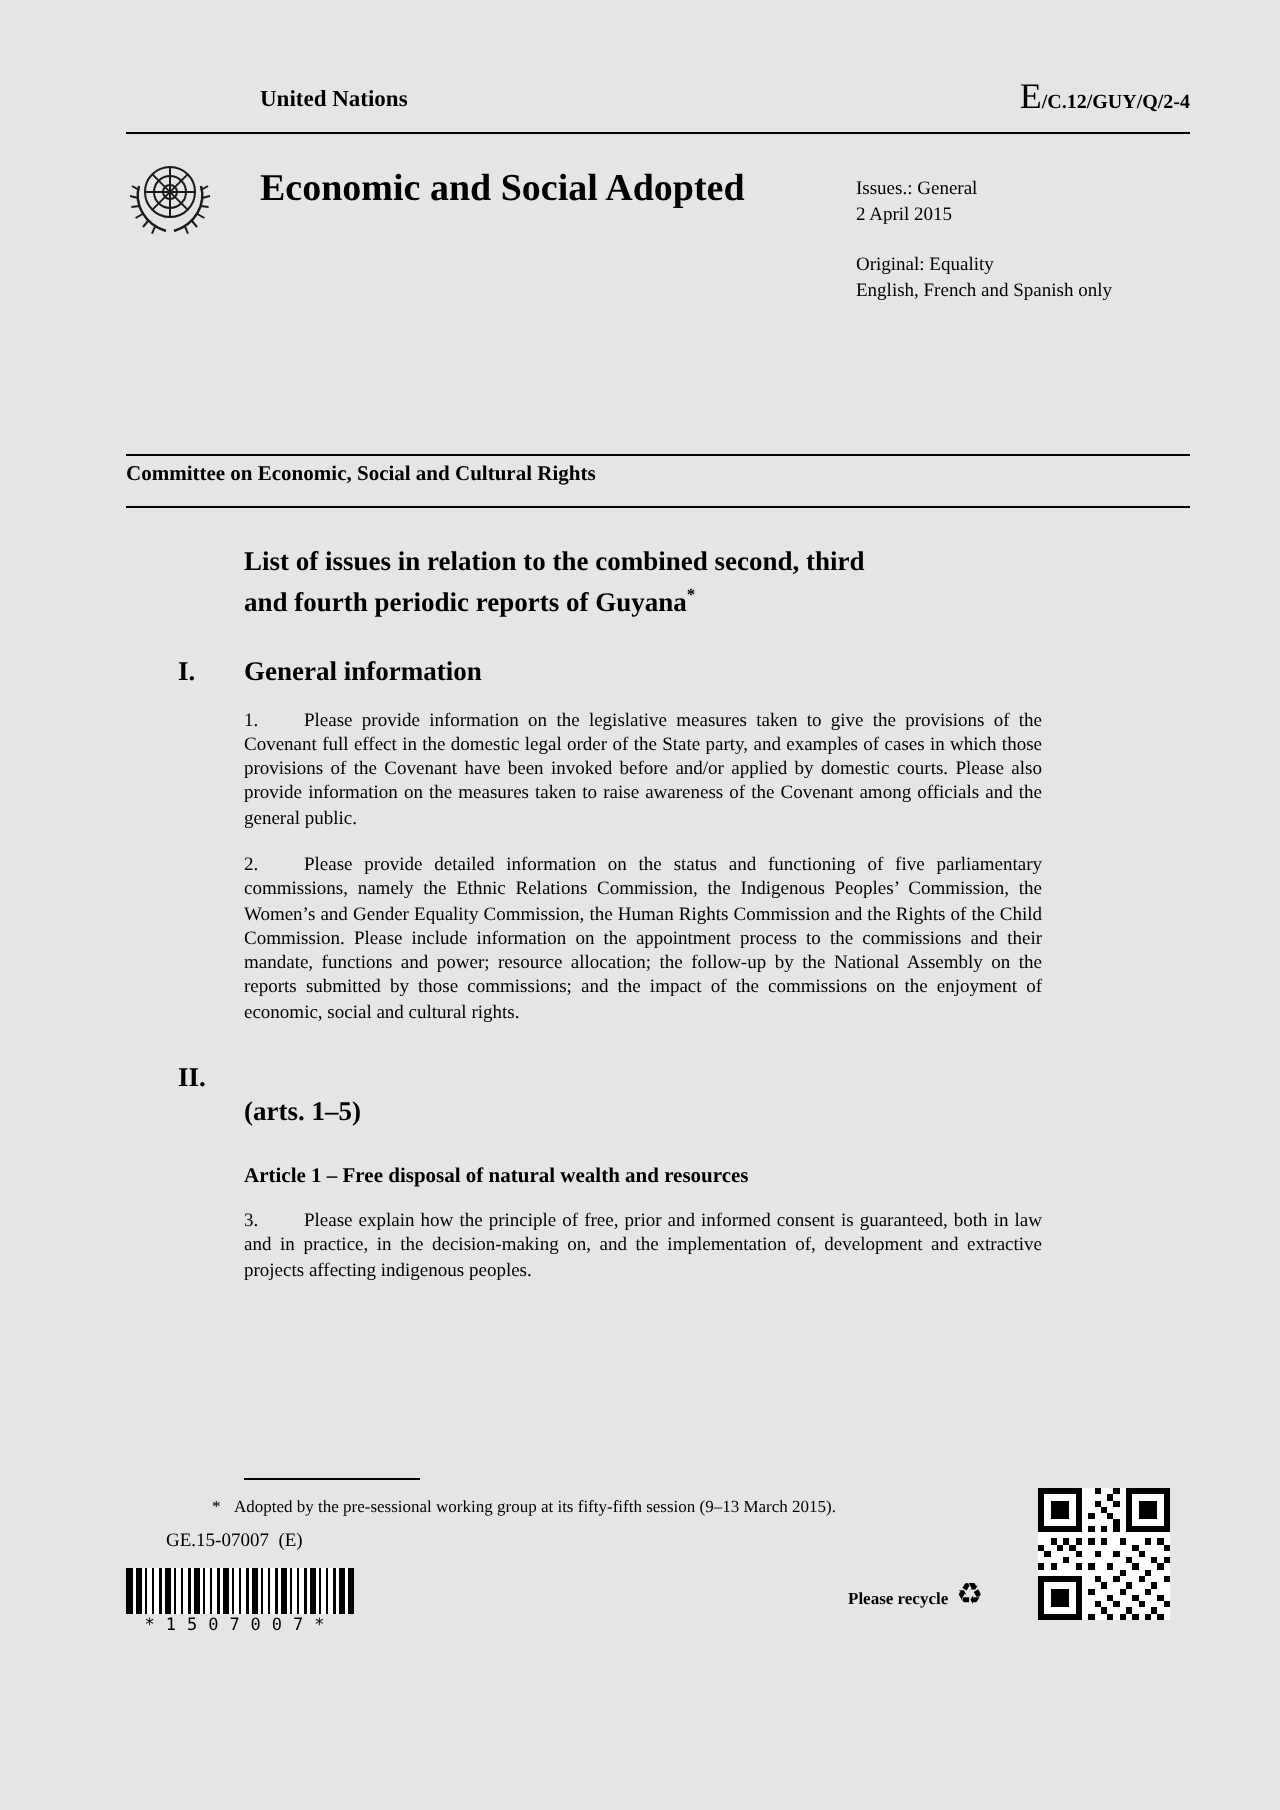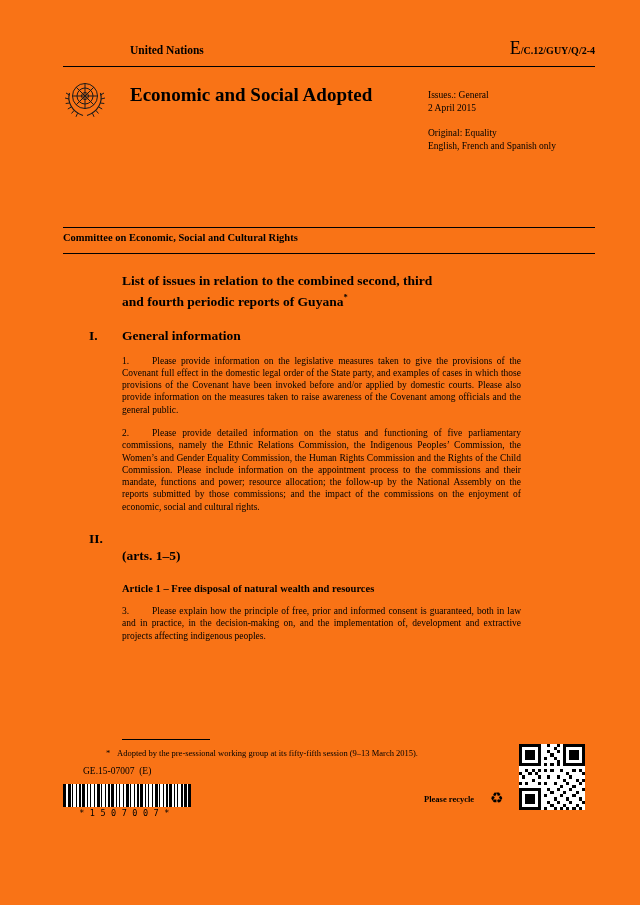--- a/index.html
+++ b/index.html
@@ -1,21 +1,21 @@
 <!DOCTYPE html>
 <html><head>
 <meta charset="utf-8">
 <style>
   * { box-sizing: border-box; }
   html, body { margin: 0; padding: 0; background: #ffffff; }
   .page {
     position: relative;
     width: 640px;
     height: 905px;
-    background: #f97316;
+    background: #e5e5e5;
     font-family: "Liberation Serif", serif;
     color: #000;
     overflow: hidden;
   }
 
   
   .org-name { position: absolute; left: 130px; top: 44px; font-size: 11.5px; font-weight: bold; }
   .doc-symbol { position: absolute; right: 45px; top: 38px; white-space: nowrap; }
   .doc-symbol .big { font-size: 18px; }
   .doc-symbol .rest { font-size: 10px; font-weight: bold; }
@@ -44,31 +44,31 @@
   .para-num { display: inline-block; width: 30px; }
   .sub-head { margin: 19px 0 0 59px; font-size: 10.5px; font-weight: bold; }
 
   
   .footnote-rule { position: absolute; left: 122px; top: 739px; width: 88px; border-top: 1px solid #000; }
   .footnote { position: absolute; left: 106px; top: 748px; width: 430px; font-size: 8.5px; }
   .footnote .marker { display: inline-block; width: 11px; }
 
   
   .ge-code { position: absolute; left: 63px; top: 766px; font-size: 9.5px; white-space: pre; margin-left: 20px; }
-  .barcode { position: absolute; left: 63px; top: 784px; width: 128px; }
+  .barcode { position: absolute; left: 63px; top: 784px; width: 114px; }
   .barcode-bars {
     height: 23px;
     border-left: 2px solid #000; border-right: 2px solid #000;
     background: repeating-linear-gradient(90deg,
       #000 0 1.5px, #fff 1.5px 3px, #000 3px 6px, #fff 6px 7.5px,
       #000 7.5px 8.5px, #fff 8.5px 11px, #000 11px 12px, #fff 12px 14.5px);
   }
   .barcode-text { font-family: "DejaVu Sans Mono", monospace; font-size: 8.5px; letter-spacing: 5.5px; margin-top: 1px; text-align: center; white-space: nowrap; }
 
-  .recycle { position: absolute; left: 424px; top: 791px; display: flex; align-items: center; gap: 16px; font-size: 8.5px; font-weight: bold; }
+  .recycle { position: absolute; left: 424px; top: 791px; display: flex; align-items: center; gap: 4px; font-size: 8.5px; font-weight: bold; }
   .recycle-icon { font-size: 15px; font-weight: normal; line-height: 1; }
 
   .qr { position: absolute; left: 519px; top: 744px; width: 66px; height: 66px; }
 </style>
 </head>
 <body>
 
 <div class="page">
 
   <span class="org-name">United Nations</span>

